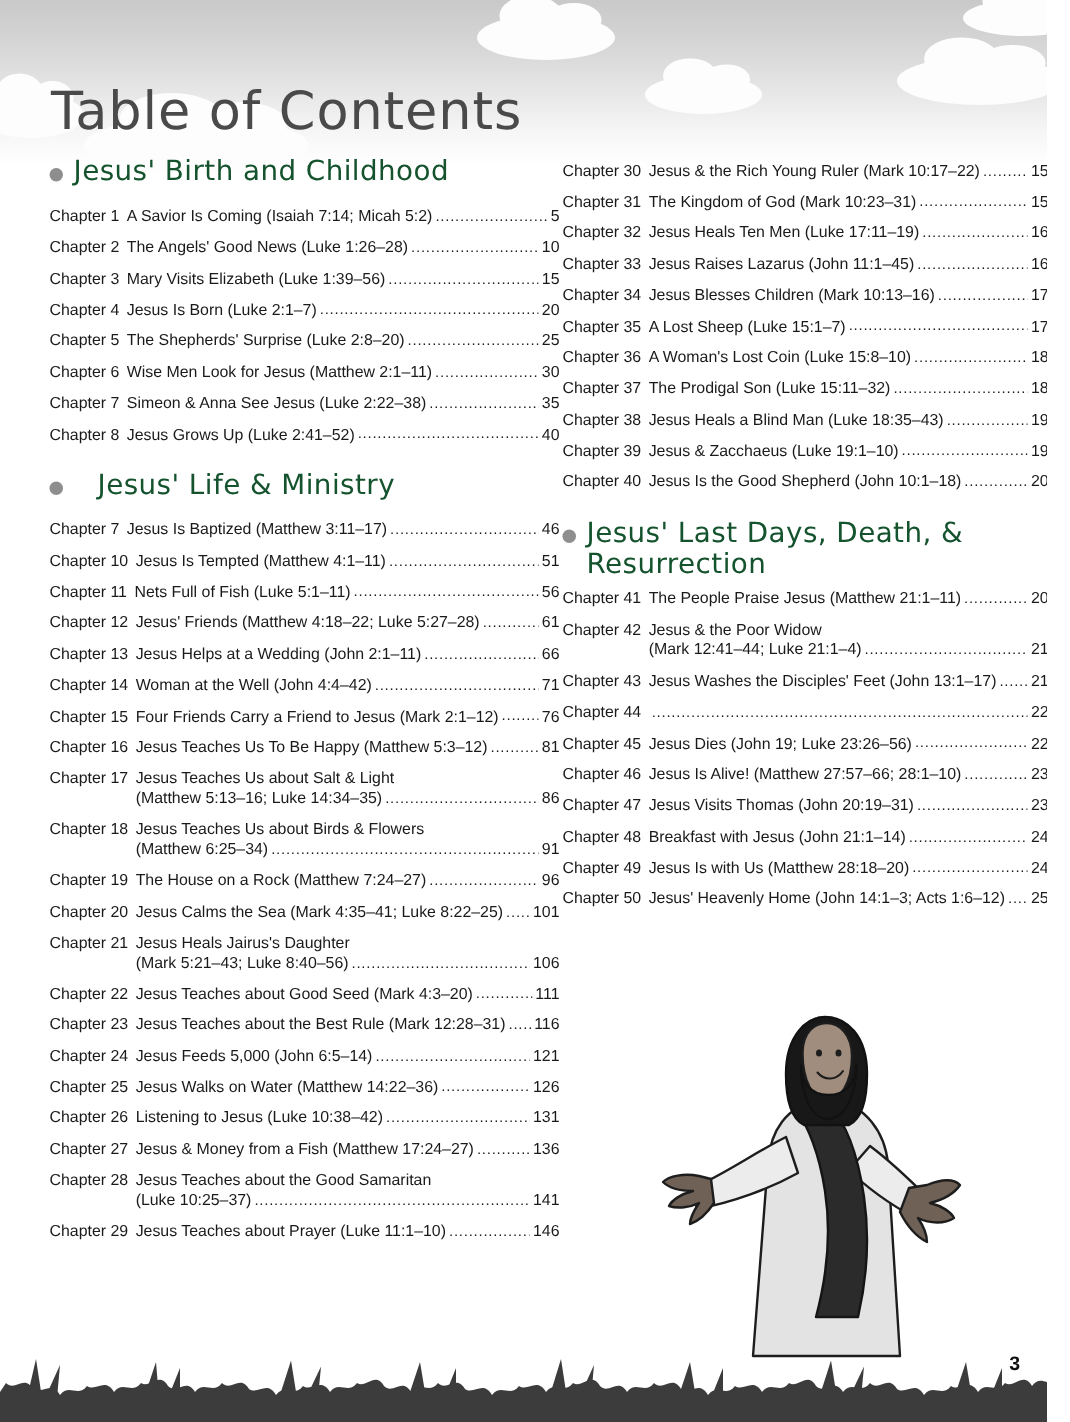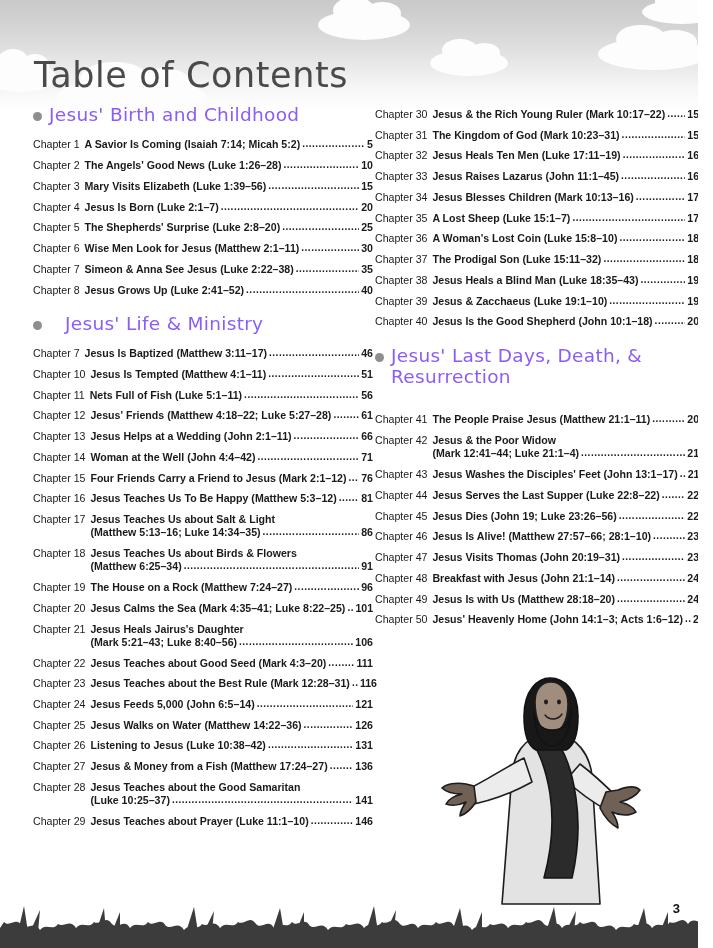--- a/index.html
+++ b/index.html
@@ -30,21 +30,21 @@
   }
 
   
   .col{position:absolute;top:0;}
   .col-left{left:33px;width:340px;}
   .col-right{left:375px;width:330px;}
 
   .section-head{
     display:flex;align-items:flex-start;
     font-family:"DejaVu Sans", sans-serif;
-    font-size:18.5px;color:#8b5cf6;letter-spacing:.3px;
+    font-size:18.5px;color:#14532d;letter-spacing:.3px;
     line-height:1.16;
   }
   .bullet{
     width:9px;height:9px;border-radius:50%;background:#8e8e8e;
     flex:0 0 9px;margin-top:8px;margin-right:7px;
   }
   .section-head .txt{white-space:pre-line;}
 
   
   .entry{
@@ -53,21 +53,21 @@
     color:#1a1a1a;
     line-height:1.25;
     margin-bottom:7.5px;
   }
   .ch-label{
     flex:0 0 auto;
     white-space:nowrap;
     padding-right:5px;
   }
   .ch-body{flex:1 1 auto;min-width:0;}
-  .ln{display:flex;align-items:flex-start;width:100%;font-weight:bold;}
+  .ln{display:flex;align-items:flex-end;width:100%;}
   .ln .t{white-space:nowrap;}
   .ln .dots{
     flex:1 1 auto;
     overflow:hidden;
     white-space:nowrap;
     margin:0 1px 0 2px;
     letter-spacing:.5px;
     font-size:10px;
     color:#1a1a1a;
     min-width:6px;
@@ -538,21 +538,21 @@
       <div class="entry">
         <div class="ch-label">Chapter 40</div>
         <div class="ch-body">
           <div class="ln">
             <span class="t">Jesus Is the Good Shepherd (John 10:1–18)</span>
             <span class="dots">................................................................................................................................................................</span>
             <span class="pg">201</span>
           </div>
         </div>
       </div>
-      <div class="section-head" style="margin-top: 16px; margin-bottom: 26px;">
+      <div class="section-head" style="margin-top: 16px; margin-bottom: 6px;">
         <span class="bullet"></span>
         <span class="txt">Jesus' Last Days, Death, &amp;
 Resurrection</span>
       </div>
       <div class="entry">
         <div class="ch-label">Chapter 41</div>
         <div class="ch-body">
           <div class="ln">
             <span class="t">The People Praise Jesus (Matthew 21:1–11)</span>
             <span class="dots">................................................................................................................................................................</span>
@@ -580,21 +580,20 @@
             <span class="t">Jesus Washes the Disciples' Feet (John 13:1–17)</span>
             <span class="dots">................................................................................................................................................................</span>
             <span class="pg">217</span>
           </div>
         </div>
       </div>
       <div class="entry">
         <div class="ch-label">Chapter 44</div>
         <div class="ch-body">
           <div class="ln">
-            <span class="t">Jesus Serves the Last Supper (Luke 22:8–22)</span>
             <span class="dots">................................................................................................................................................................</span>
             <span class="pg">222</span>
           </div>
         </div>
       </div>
       <div class="entry">
         <div class="ch-label">Chapter 45</div>
         <div class="ch-body">
           <div class="ln">
             <span class="t">Jesus Dies (John 19; Luke 23:26–56)</span>

